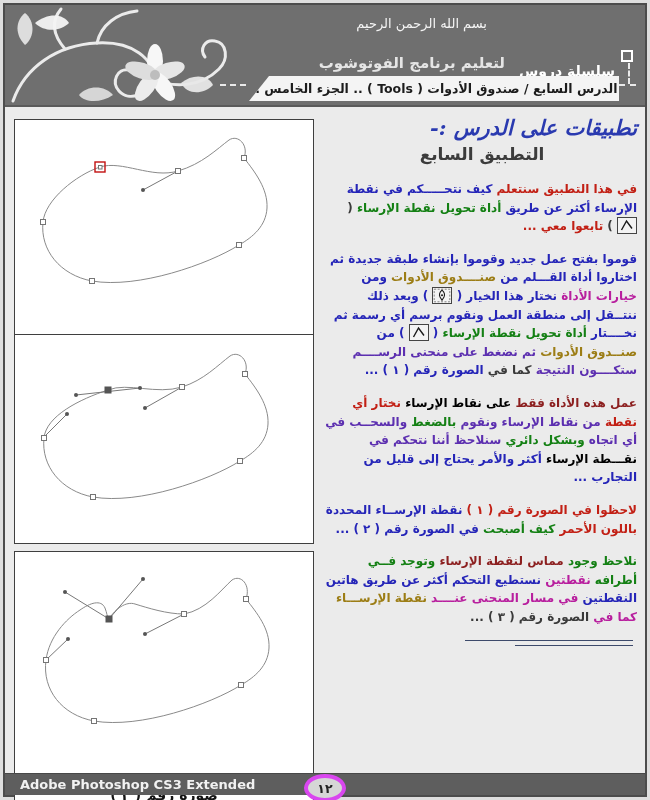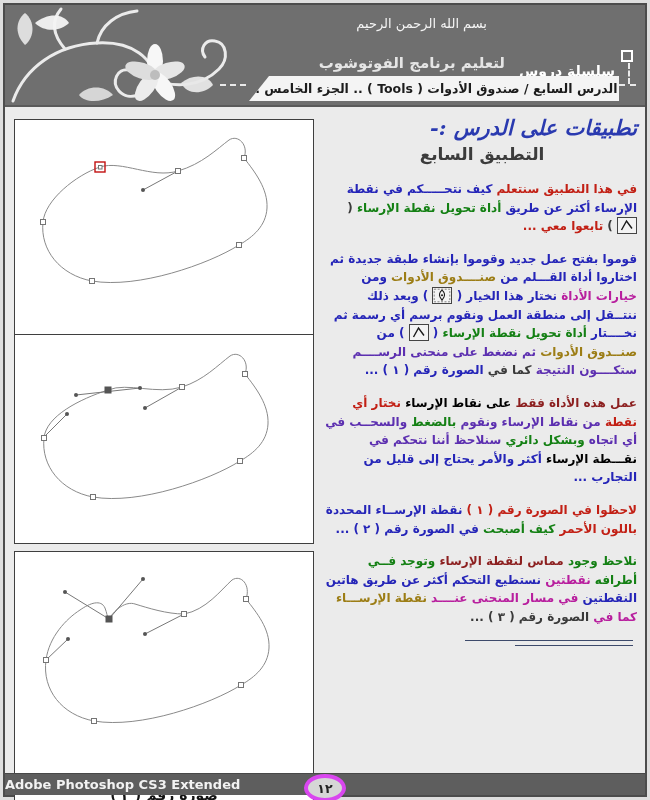--- a/index.html
+++ b/index.html
@@ -90,21 +90,21 @@
   .tool-icon svg{width:100%;height:100%;}
   .end-divider{display:flex;flex-direction:column;align-items:flex-start;margin:4px 6px 0 0;}
   .end-divider .l1{width:168px;border-top:1.5px solid #3d4a6b;}
   .end-divider .l2{width:118px;border-top:1.5px solid #3d4a6b;margin-top:4px;}
   
   .ftr{
     position:absolute;bottom:0;left:0;right:0;height:21px;
     background:#5e5e5e;border-top:1px solid #484848;
     display:flex;align-items:center;
   }
-  .app-name{color:#f2f2f2;font-weight:bold;font-size:13px;padding-left:0;}
+  .app-name{color:#f2f2f2;font-weight:bold;font-size:13px;padding-left:15px;}
   .page-badge{
     position:absolute;left:50%;top:0px;transform:translateX(-50%);
     width:34px;height:20px;background:#d6d6d6;border:4px solid #d946ef;
     border-radius:50%;display:flex;align-items:center;justify-content:center;
     color:#222;font-weight:bold;font-size:12.5px;
   }
   
   .blob{fill:none;stroke:#8a8a8a;stroke-width:1;}
   .handle{stroke:#787878;stroke-width:1;}
   .anchor{fill:#ffffff;stroke:#757575;stroke-width:1;}

